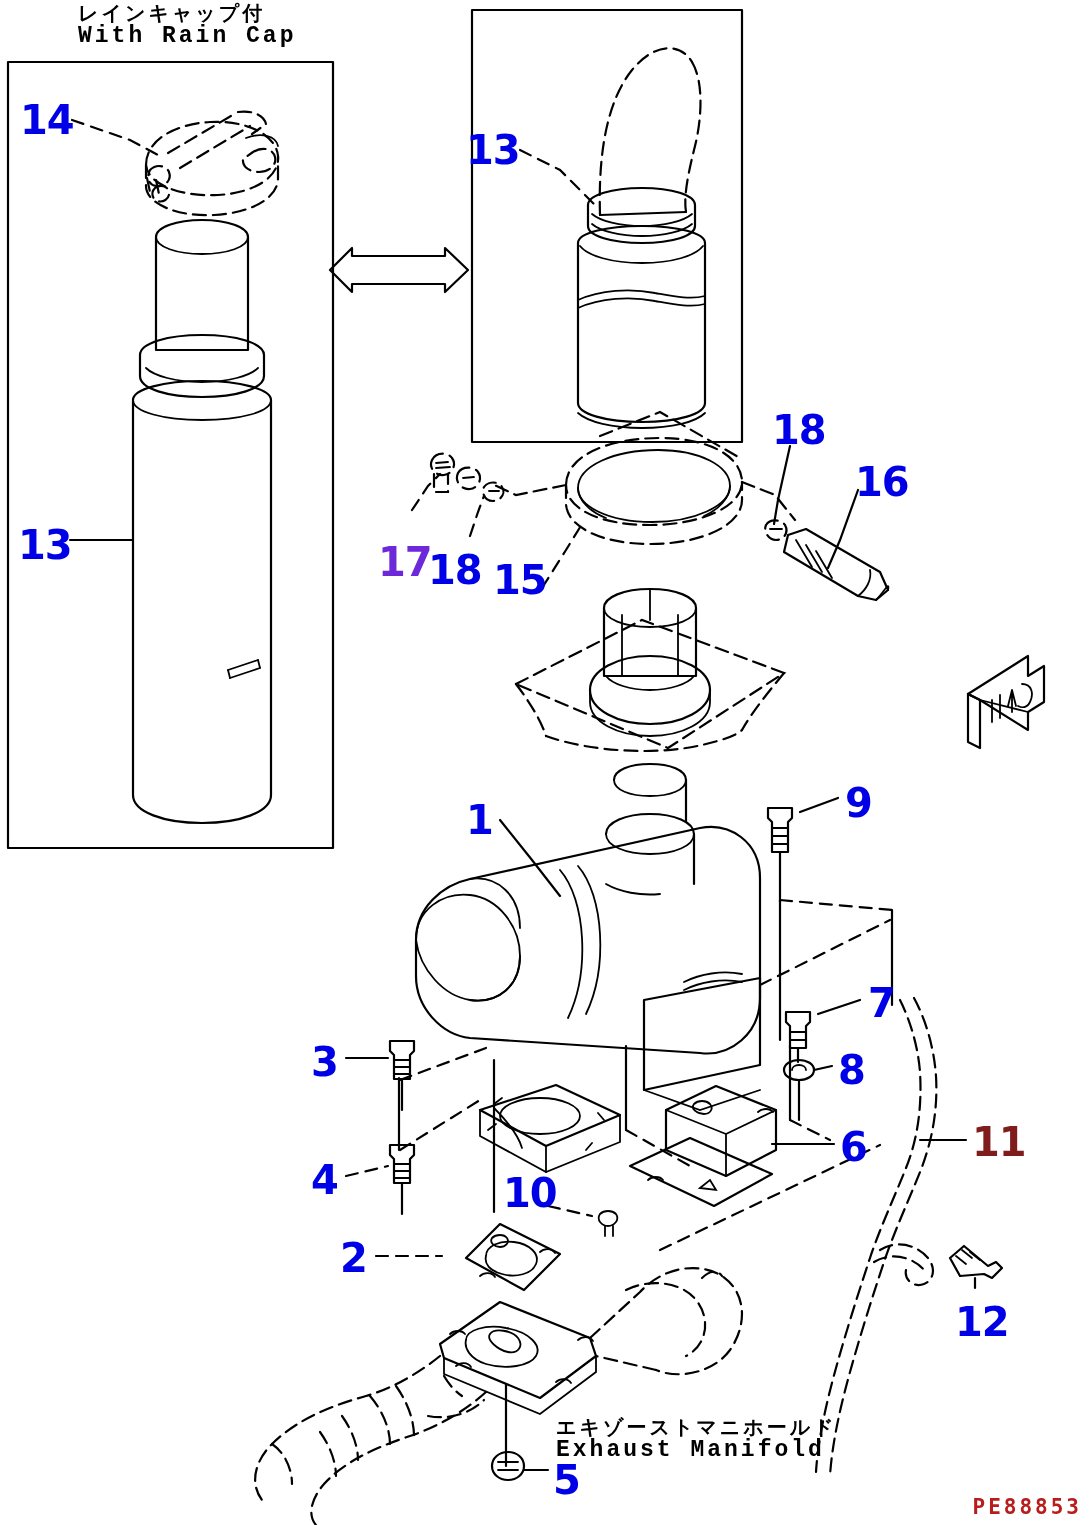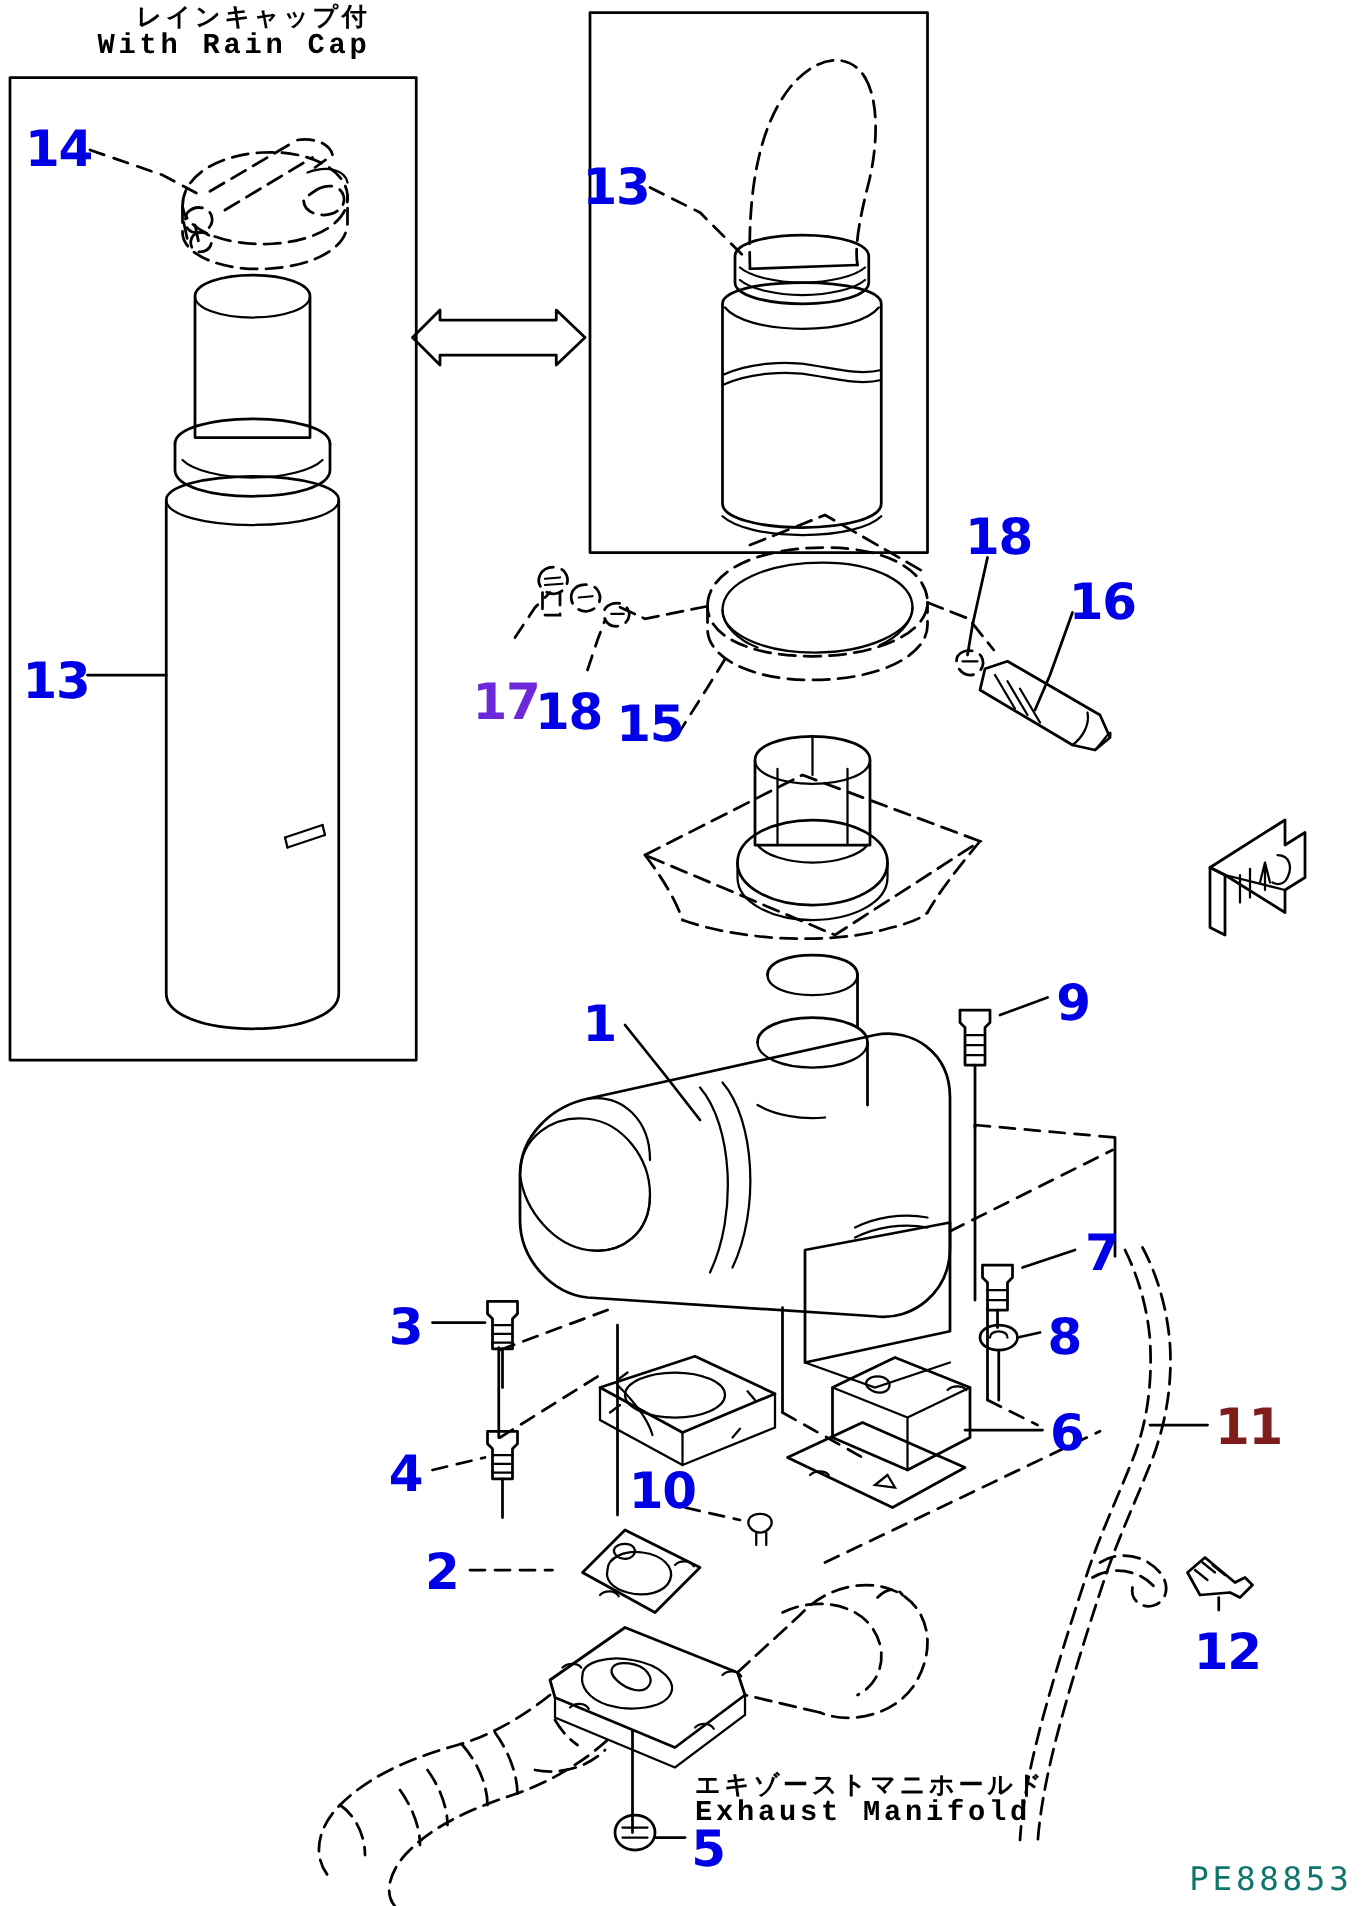--- a/index.html
+++ b/index.html
@@ -8,22 +8,22 @@
        font-family:"DejaVu Sans","Liberation Sans",sans-serif;}
   #sheet{position:absolute;left:0;top:0;width:1090px;height:1525px;background:#fff;}
   .lbl{position:absolute;color:#0000E6;font-weight:bold;
        font-family:"DejaVu Sans","Liberation Sans",sans-serif;
        font-size:40px;line-height:40px;letter-spacing:-1px;}
   .cap{position:absolute;color:#000;font-weight:bold;white-space:nowrap;}
   .cap .jp{display:block;font-size:20px;letter-spacing:3px;line-height:23px;
            font-family:"DejaVu Sans","Liberation Sans",sans-serif;}
   .cap .en{display:block;font-size:23px;letter-spacing:3px;line-height:22px;
            font-family:Liberation Mono, monospace;}
-  #dwgno{position:absolute;right:8px;bottom:6px;color:#0f766e;font-weight:normal;
-         font-size:26px;letter-spacing:3px;
+  #dwgno{position:absolute;right:8px;bottom:6px;color:#b91c1c;font-weight:bold;
+         font-size:21px;letter-spacing:3px;
          font-family:"DejaVu Sans Mono","Liberation Mono",monospace;}
   svg{position:absolute;left:0;top:0;}
   .ol{fill:none;stroke:#000;stroke-width:2.2;stroke-linecap:round;stroke-linejoin:round;}
   .ol-d{fill:none;stroke:#000;stroke-width:2.2;stroke-linecap:round;
         stroke-dasharray:13 7;}
   .ol-t{fill:none;stroke:#000;stroke-width:1.8;stroke-linecap:round;}
   .lead{fill:none;stroke:#000;stroke-width:2.2;stroke-linecap:round;}
   .lead-d{fill:none;stroke:#000;stroke-width:2.2;stroke-linecap:round;
           stroke-dasharray:12 8;}
 </style>
@@ -338,21 +338,21 @@
       <path class="lead" d="M346 1058 L388 1058"></path>
       <path class="lead-d" d="M346 1176 L388 1166"></path>
       <path class="lead" d="M834 1144 L772 1144"></path>
       <path class="lead" d="M966 1140 L920 1140"></path>
       <path class="lead-d" d="M376 1256 L442 1256"></path>
       <path class="lead" d="M548 1470 L524 1470"></path>
     </g>
 
   </svg>
 
-  <div class="cap" style="left:78px;top:2px;text-align:right;">
+  <div class="cap" style="left:78px;top:2px;text-align:left;">
     <span class="jp">レインキャップ付</span>
     <span class="en">With Rain Cap</span>
   </div>
 
 
   <div class="cap" style="left:556px;top:1416px;">
     <span class="jp">エキゾーストマニホールド</span>
     <span class="en">Exhaust Manifold</span>
   </div>
 

